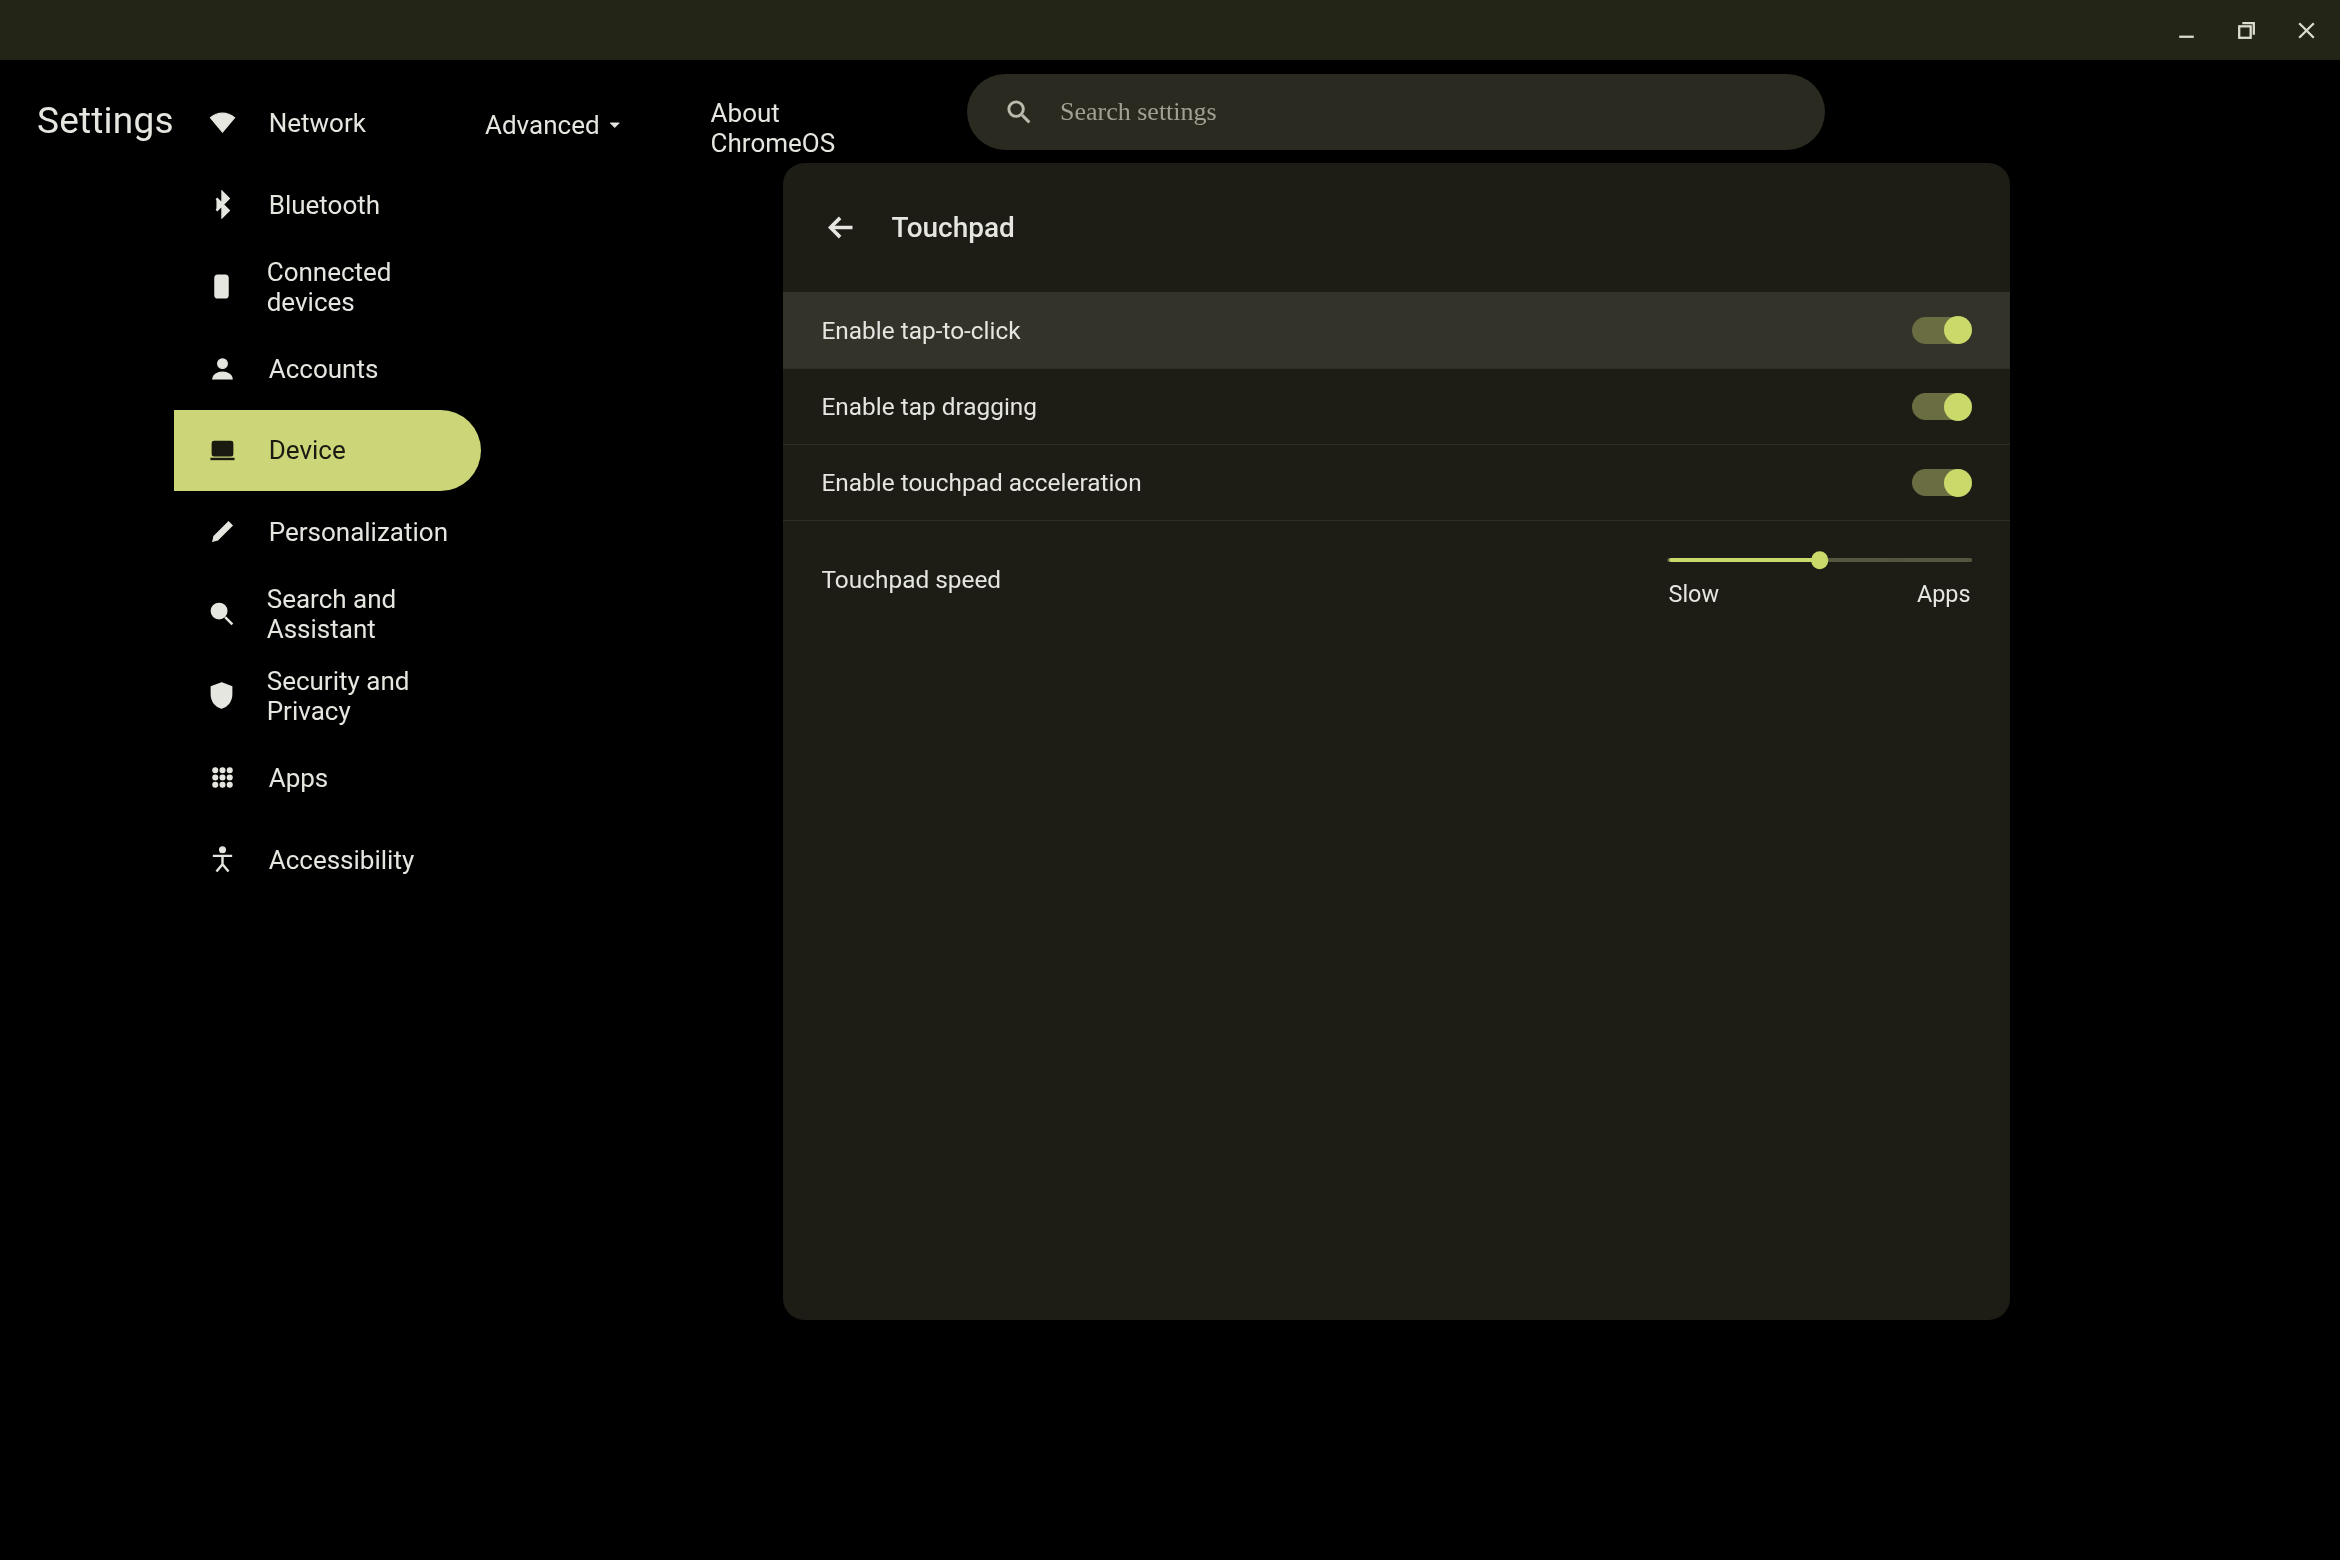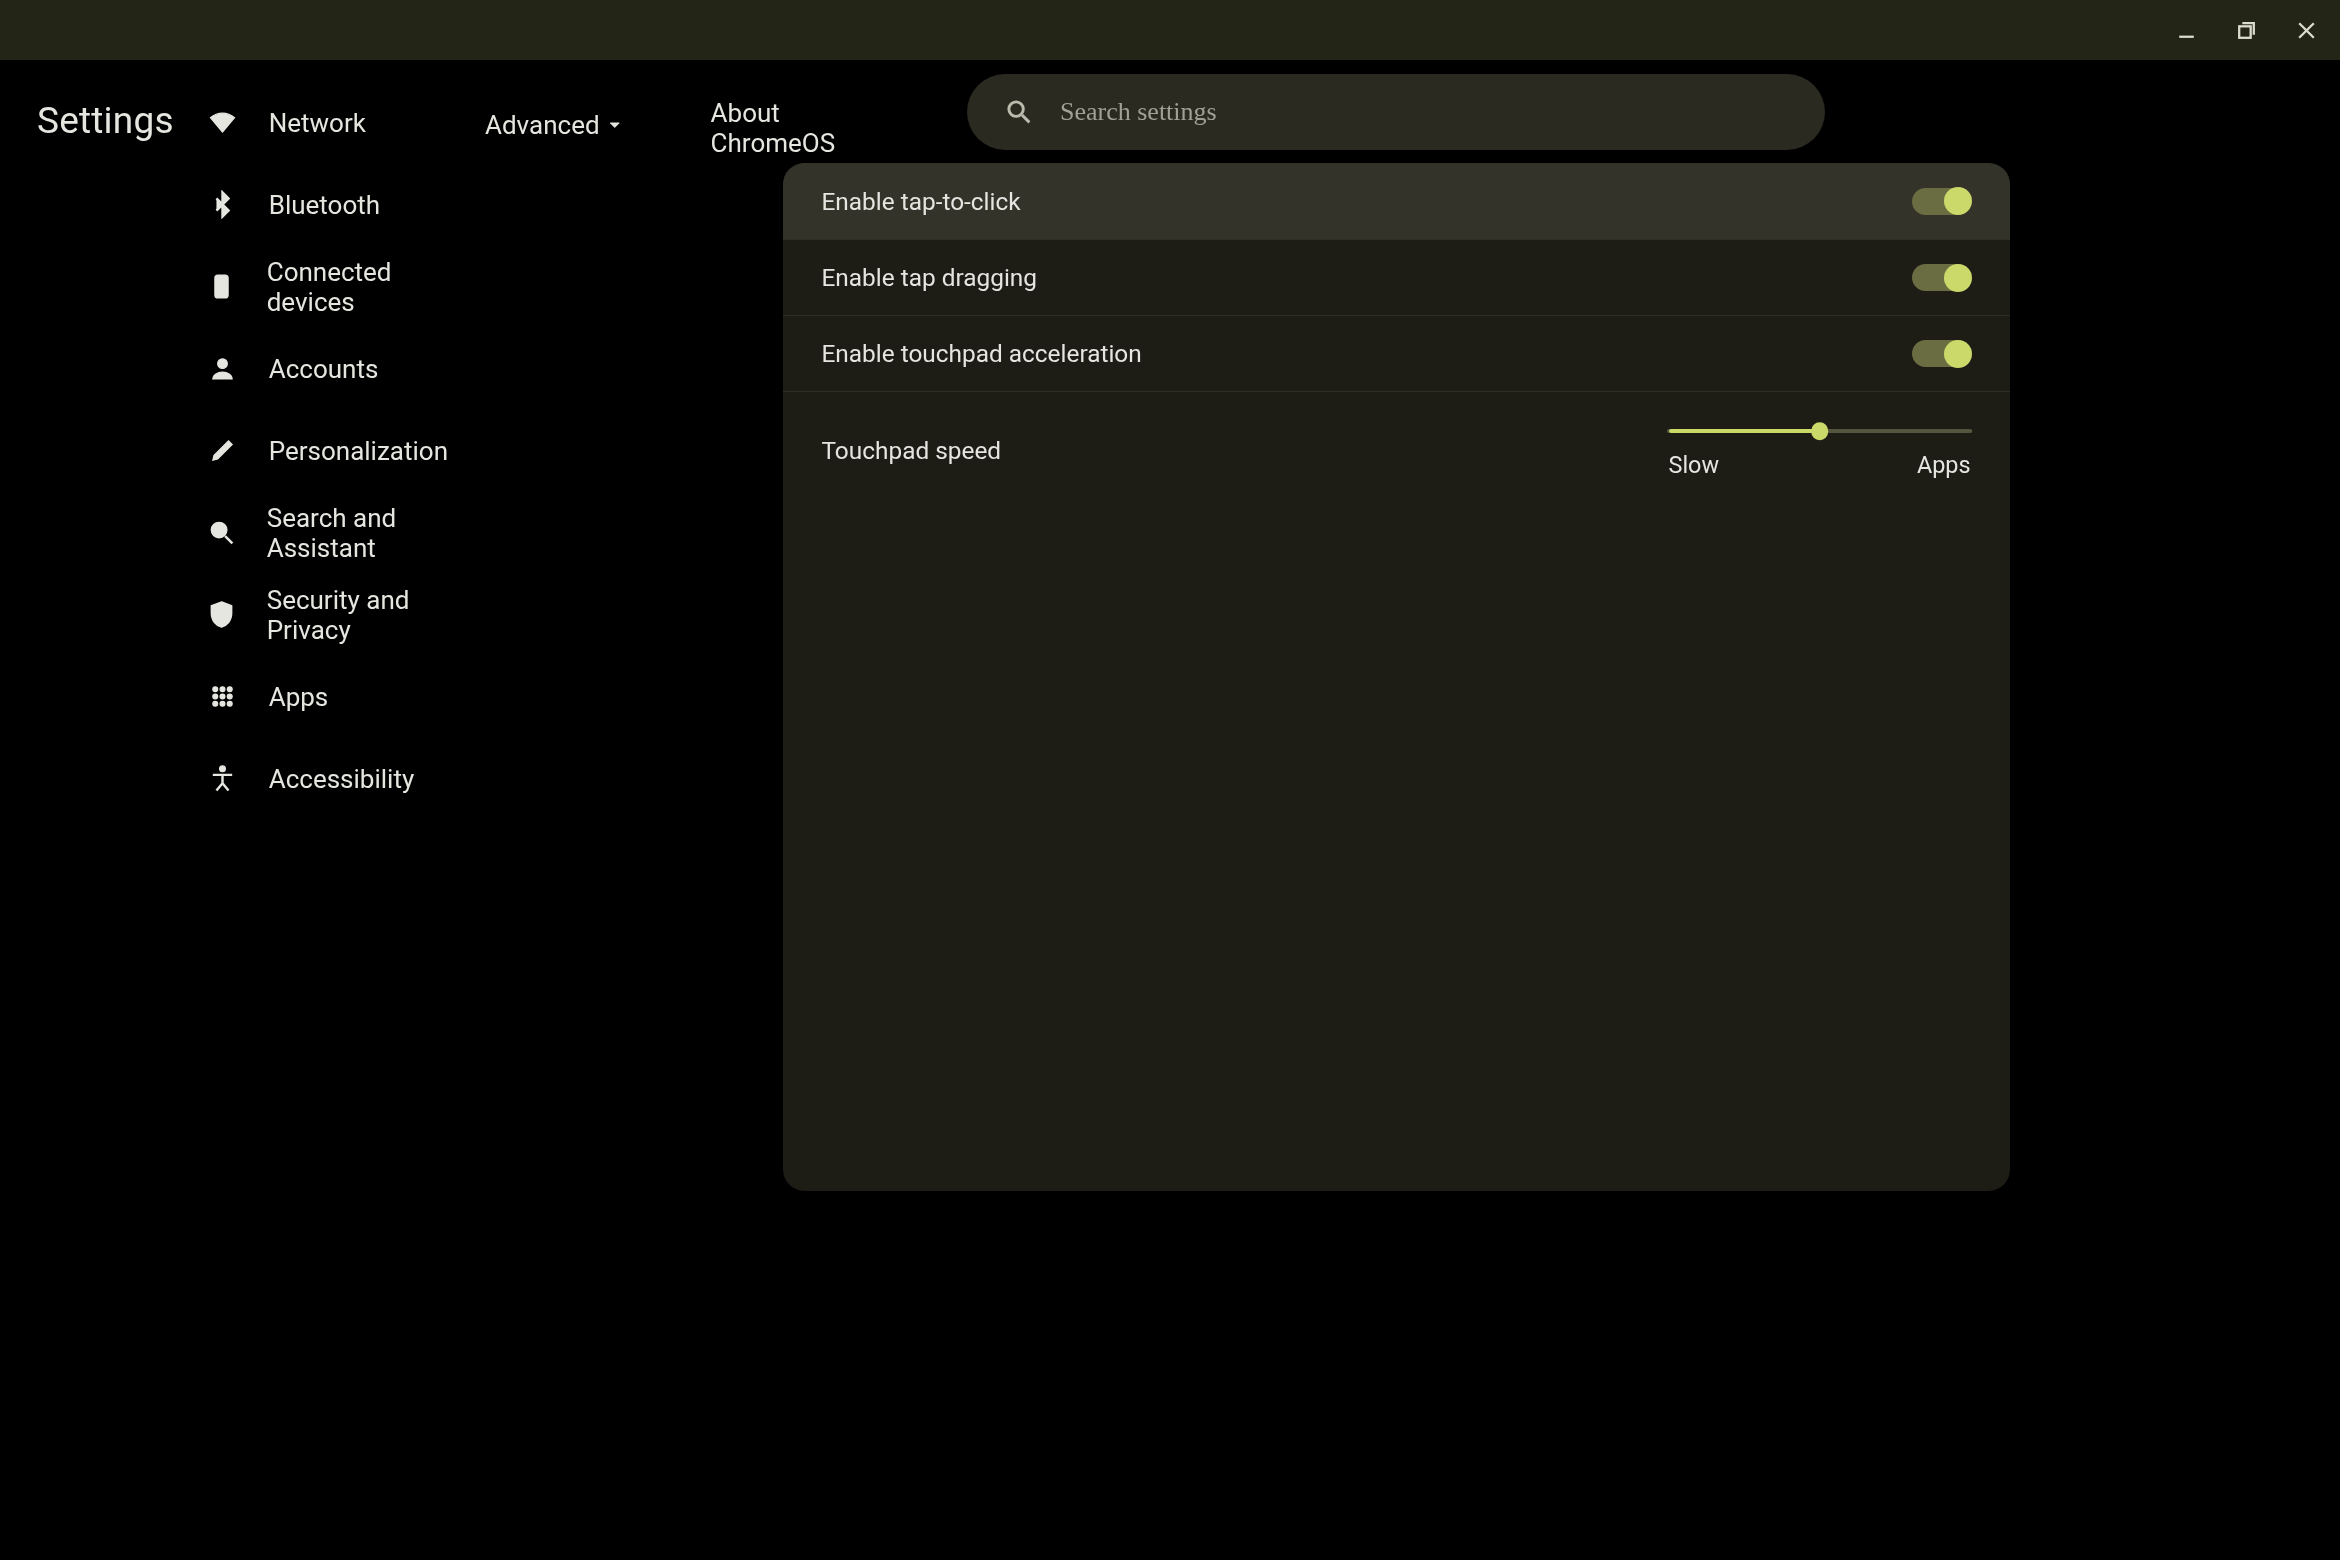--- a/index.html
+++ b/index.html
@@ -220,20 +220,29 @@
       <div class="nav-item">
         <span class="icon">
           <svg class="i" viewBox="0 0 24 24">
               <circle cx="12" cy="8" r="4"></circle>
               <path d="M4 21c0-4 4-6 8-6s8 2 8 6"></path>
             </svg>
         </span>
         <span>Accounts</span>
       </div>
 
+      <div class="nav-item selected">
+        <span class="icon">
+          <svg class="i" viewBox="0 0 24 24">
+              <rect x="4" y="5" width="16" height="11" rx="1" fill="none" stroke-width="2"></rect>
+              <line x1="2" y1="19" x2="22" y2="19" stroke-width="2"></line>
+            </svg>
+        </span>
+        <span>Device</span>
+      </div>
 
       <div class="nav-item">
         <span class="icon">
           <svg class="i" viewBox="0 0 24 24">
               <path d="M4 20 L8 19 L20 7 L17 4 L5 16 Z"></path>
             </svg>
         </span>
         <span>Personalization</span>
       </div>
 
@@ -310,20 +319,29 @@
             <circle cx="10" cy="10" r="6"></circle>
               <line x1="15" y1="15" x2="21" y2="21"></line>
           </svg>
         </span>
         <input type="text" placeholder="Search settings" style="">
       </div>
     </div>
 
     <section class="card">
 
+      <header class="card-header">
+        <div class="back-btn">
+          <svg viewBox="0 0 24 24" style="width:33px;height:33px;stroke:var(--text);fill:none;stroke-width:2.6">
+            <line x1="20" y1="12" x2="4" y2="12"></line>
+              <polyline points="11 5 4 12 11 19"></polyline>
+          </svg>
+        </div>
+        <h1>Touchpad</h1>
+      </header>
 
       <div class="row hl">
         <span class="lbl">Enable tap-to-click</span>
         <div class="toggle">
           <div class="knob"></div>
         </div>
       </div>
 
       <div class="row">
         <span class="lbl">Enable tap dragging</span>

